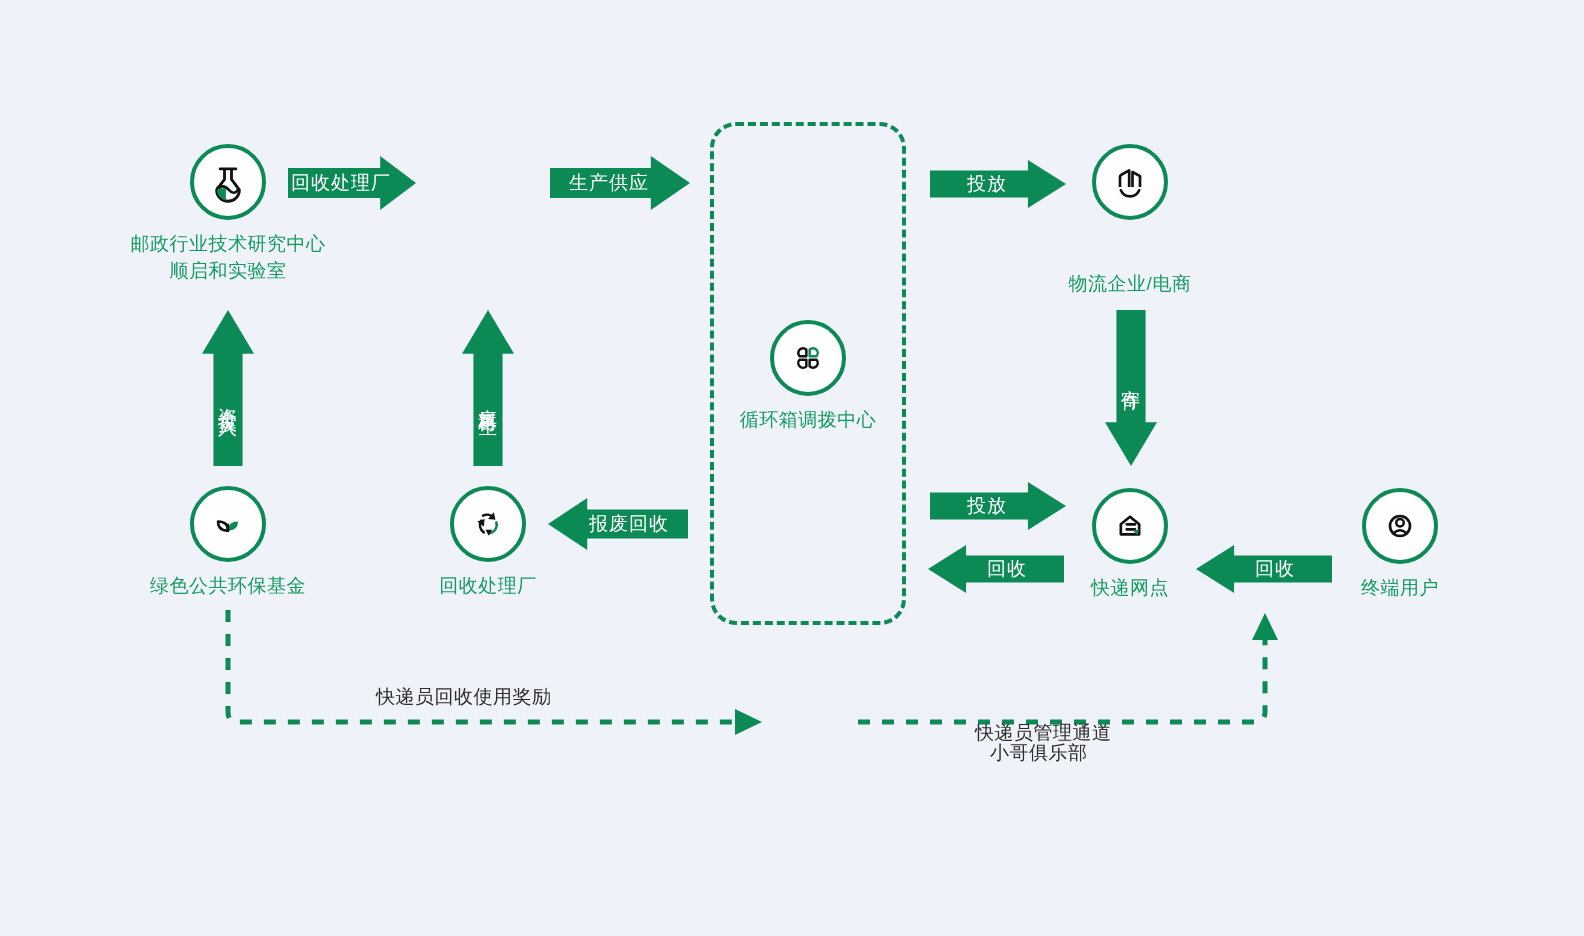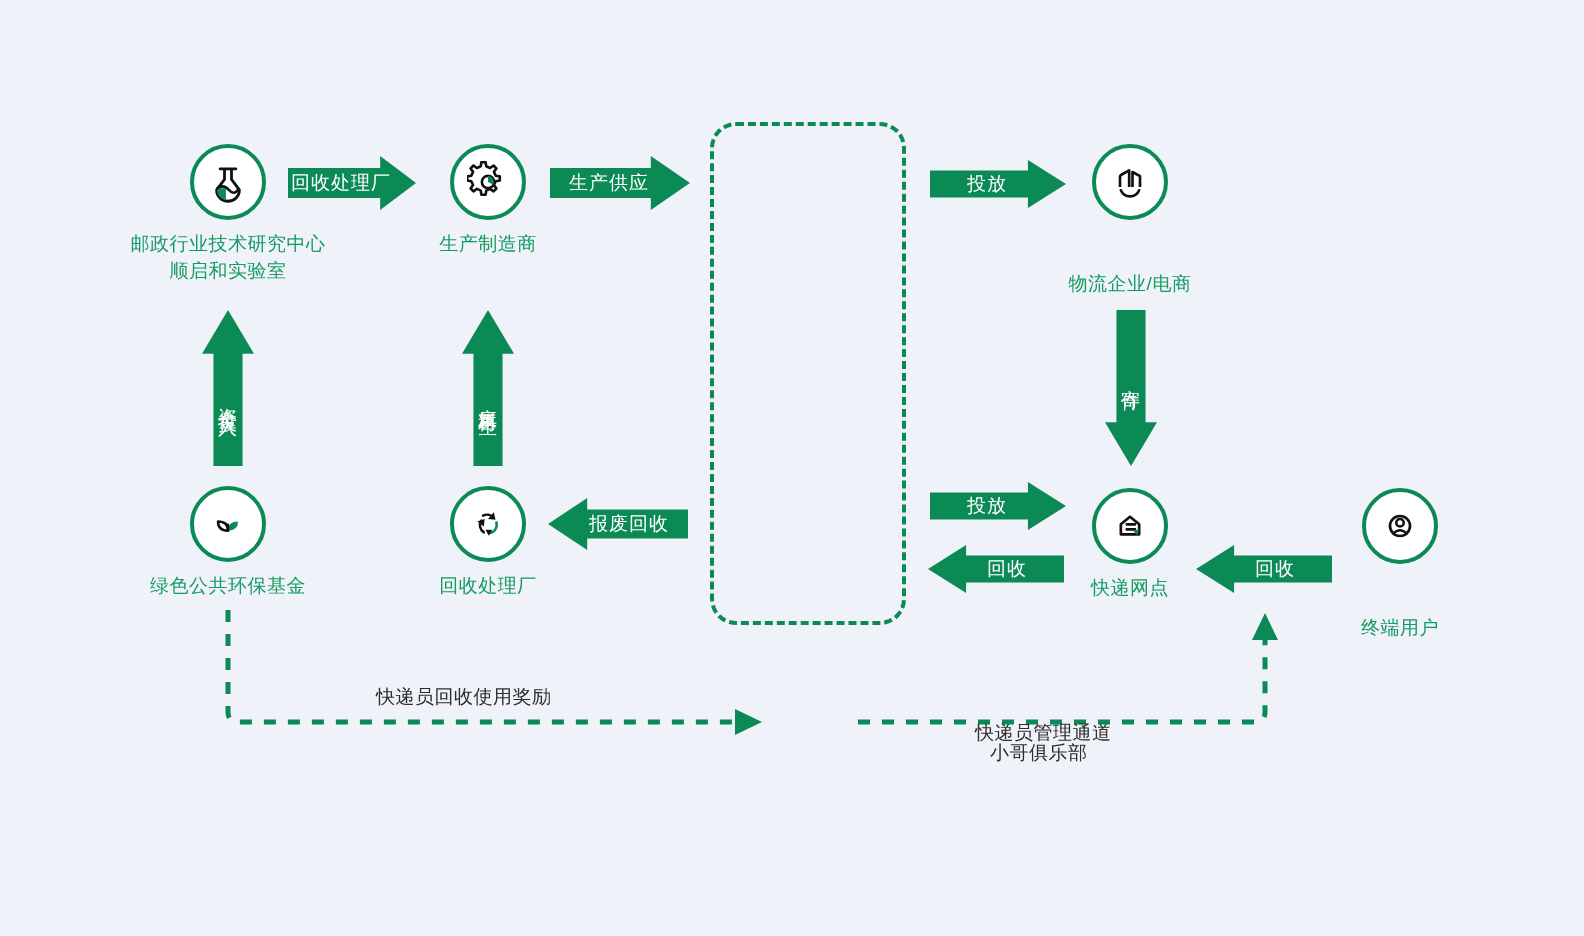--- a/index.html
+++ b/index.html
@@ -101,31 +101,32 @@
         <path d="M15 9 h18" stroke="#111" stroke-width="3.2" stroke-linecap="round" fill="none"></path>
         <path d="M20 9 v12 L11 33 a12 12 0 1 0 26 0 L28 21 V9" stroke="#111" stroke-width="3.2" fill="none" stroke-linejoin="round"></path>
         <path d="M11.6 31 a12 12 0 0 0 10 14 v-14 z" fill="#0b8a55"></path>
         <path d="M12 31 q7 -5 13 2 t11 -1" stroke="#111" stroke-width="3" fill="none" stroke-linecap="round"></path>
       </svg>
     </div>
     <div class="node-label">邮政行业技术研究中心
 顺启和实验室</div>
   </div>
 
-  <div class="node" style="left:450px;top:144px;width:76px;">
-    <div class="circle">
-      <svg width="42" height="42" viewBox="0 0 48 48">
-        <path d="M24 6 l4.4 2.0 3.9 -2.8 3.3 3.3 -2.8 3.9 2.0 4.4 4.7 .8 v4.7 l-4.7 .8 -2.0 4.4 2.8 3.9 -3.3 3.3 -3.9 -2.8 -4.4 2.0 -.8 4.7 h-4.7 l-.8 -4.7 -4.4 -2.0 -3.9 2.8 -3.3 -3.3 2.8 -3.9 -2.0 -4.4 -4.7 -.8 v-4.7 l4.7 -.8 2.0 -4.4 -2.8 -3.9 3.3 -3.3 3.9 2.8 4.4 -2.0 .8 -4.7 h4.7 z" transform="translate(-2,0)" stroke="#111" stroke-width="3" fill="none" stroke-linejoin="round"></path>
-        <circle cx="24" cy="24" r="7" stroke="#111" stroke-width="3" fill="none"></circle>
-        <path d="M24 17 a7 7 0 0 1 6 10 l-6 -3 z" fill="#0b8a55"></path>
-      </svg>
-    </div>
-    <div class="node-label">生产制造商</div>
-  </div>
-
+
+  <div class="node" style="left:770px;top:320px;width:76px;">
+    <div class="circle">
+      <svg width="40" height="40" viewBox="0 0 48 48">
+        <path d="M22 22 h-8 a5.5 5.5 0 1 1 8 -8 z" stroke="#111" stroke-width="3" fill="none" stroke-linejoin="round"></path>
+        <path d="M26 22 v-8 a5.5 5.5 0 1 1 8 8 z" stroke="#0b8a55" stroke-width="3" fill="none" stroke-linejoin="round"></path>
+        <path d="M22 26 v8 a5.5 5.5 0 1 1 -8 -8 z" stroke="#111" stroke-width="3" fill="none" stroke-linejoin="round"></path>
+        <path d="M26 26 h8 a5.5 5.5 0 1 1 -8 8 z" stroke="#111" stroke-width="3" fill="none" stroke-linejoin="round"></path>
+      </svg>
+    </div>
+    <div class="node-label">循环箱调拨中心</div>
+  </div>
 
   <div class="node" style="left:1092px;top:144px;width:76px;gap:40px;">
     <div class="circle">
       <svg width="40" height="40" viewBox="0 0 48 48">
         <path d="M12 30 V18 a3 3 0 0 1 1.6 -2.7 L23 10 v20" stroke="#111" stroke-width="3.2" fill="none" stroke-linejoin="round"></path>
         <path d="M27 30 V12 l9 5 v13" stroke="#111" stroke-width="3.2" fill="none" stroke-linejoin="round"></path>
         <path d="M13 34 a12 12 0 0 0 22 0" stroke="#111" stroke-width="3.2" fill="none" stroke-linecap="round"></path>
       </svg>
     </div>
     <div class="node-label">物流企业/电商</div>
@@ -160,21 +161,21 @@
     <div class="circle">
       <svg width="40" height="40" viewBox="0 0 48 48">
         <path d="M13 22 L24 13 L35 22 V34 H13 z" stroke="#111" stroke-width="3.2" fill="none" stroke-linejoin="round"></path>
         <path d="M20 22 h10 M20 28 h10" stroke="#111" stroke-width="3.2" stroke-linecap="round"></path>
         <path d="M28 30 l7 -2 -2 7 z" fill="#0b8a55"></path>
       </svg>
     </div>
     <div class="node-label">快递网点</div>
   </div>
 
-  <div class="node" style="left:1362px;top:488px;width:76px;gap:40px;">
+  <div class="node" style="left:1362px;top:488px;width:76px;">
     <div class="circle">
       <svg width="40" height="40" viewBox="0 0 48 48">
         <circle cx="24" cy="24" r="12" stroke="#111" stroke-width="3.2" fill="none"></circle>
         <circle cx="24" cy="20" r="4.5" stroke="#111" stroke-width="3" fill="none"></circle>
         <path d="M16 33 q8 -8 16 0" stroke="#111" stroke-width="3" fill="none" stroke-linecap="round"></path>
       </svg>
     </div>
     <div class="node-label">终端用户</div>
   </div>
 

